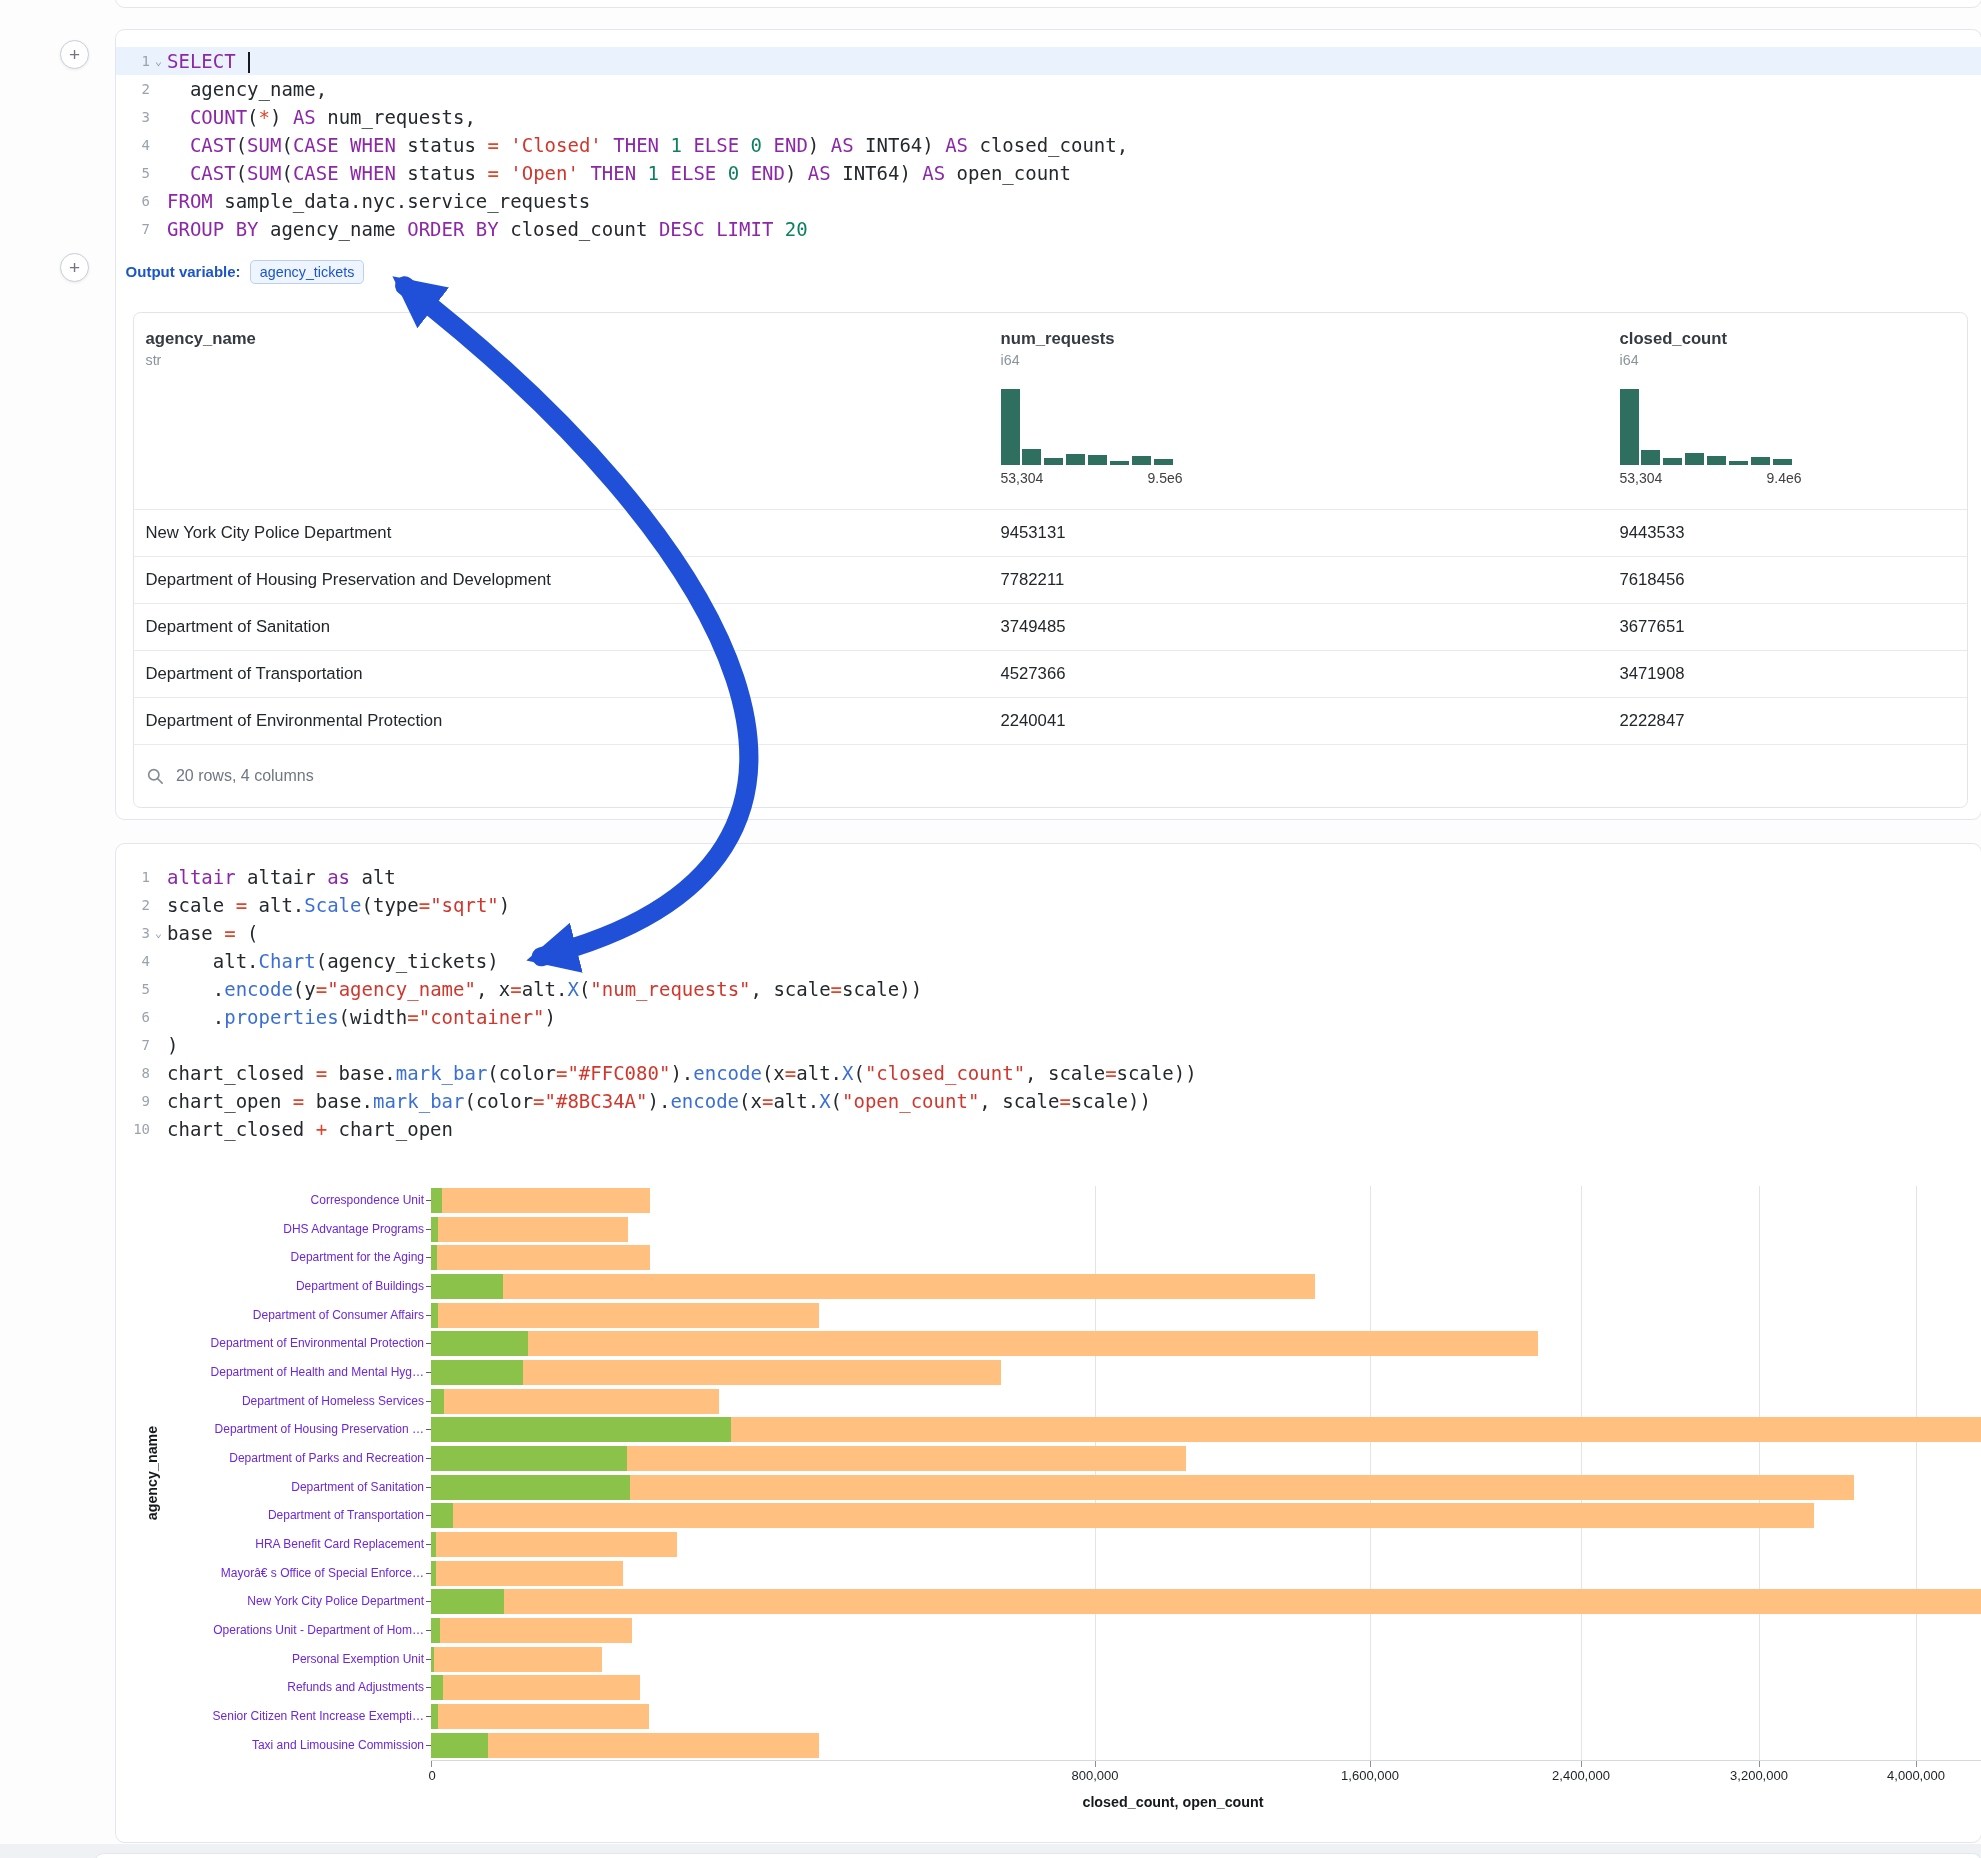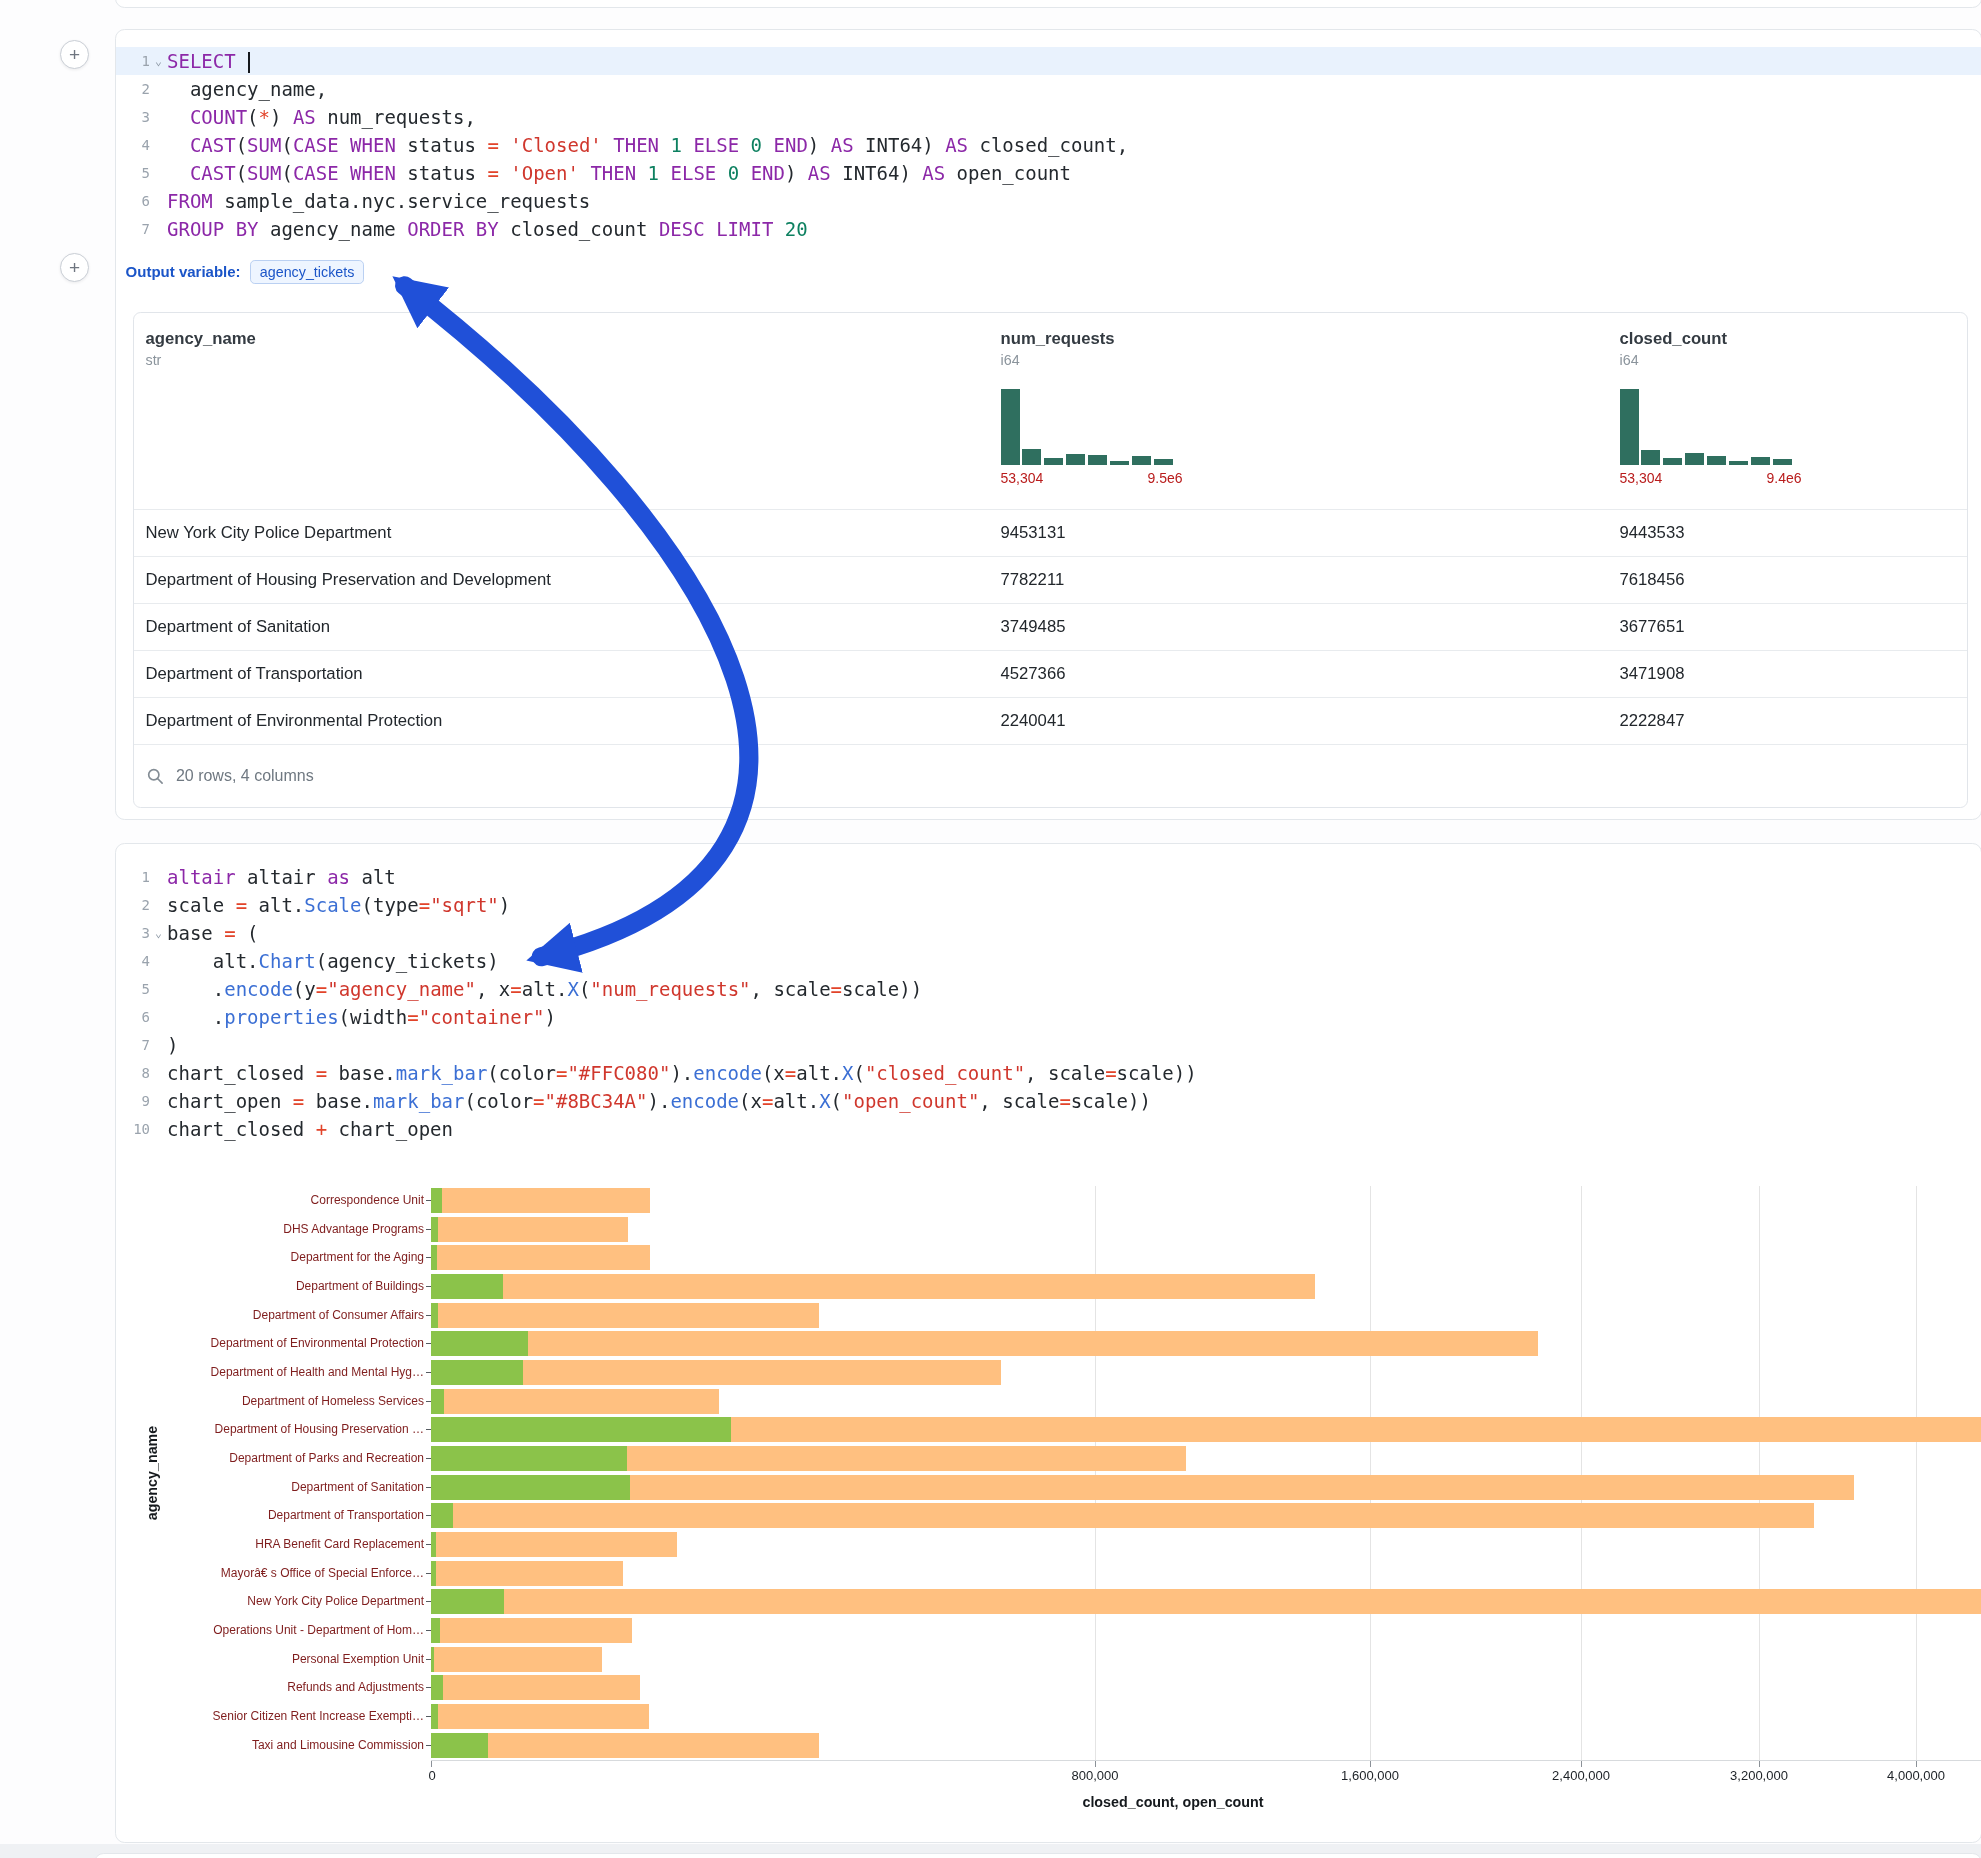--- a/index.html
+++ b/index.html
@@ -47,32 +47,32 @@
 
   
   .table-card{margin:27px 13.4px 0 17px;border:1px solid #e1e5ea;border-radius:7.6px;overflow:hidden;background:#fff}
   .thead{display:grid;grid-template-columns:855px 619px 1fr;height:196px}
   .th{padding:15.3px 0 0 11.5px;cursor:pointer}
   .th-name{font-size:16.7px;font-weight:bold;color:#343b42}
   .th-type{font-size:14.3px;color:#8b949c;margin-top:3.8px}
   .meta-block{margin-top:23px;display:flex;flex-direction:column;gap:6.7px;font-size:14.3px;color:#8b949c}
   .hist{margin-top:21px;width:182px;height:76px;display:flex;align-items:flex-end;gap:2.9px}
   .hist-bar{width:19px;background:#2f6f5f}
-  .hist-minmax{width:182px;display:flex;justify-content:space-between;font-size:14px;color:#b91c1c;margin-top:4.8px}
+  .hist-minmax{width:182px;display:flex;justify-content:space-between;font-size:14px;color:#404040;margin-top:4.8px}
   .trow{display:grid;grid-template-columns:855px 619px 1fr;height:47px;border-top:1px solid #e8ebee;
     align-items:center;font-size:16.7px;color:#22272c}
   .td{padding-left:11.5px;white-space:nowrap;overflow:hidden}
   .tfoot{height:63px;border-top:1px solid #e8ebee;display:flex;align-items:center;padding-left:13.4px;
     gap:11.5px;color:#6f7881;font-size:16px}
 
   
   .chart-wrap{position:absolute;left:0;top:342px;width:1867px;height:658px;overflow:hidden}
   .gridline{position:absolute;top:0;height:574px;width:1px;background:#e4e4e4}
   .ybar-label{position:absolute;left:0;width:308px;height:27px;line-height:27px;text-align:right;
-    font-size:12px;color:#7f1d1d;white-space:nowrap;overflow:hidden}
+    font-size:12px;color:#6d28d9;white-space:nowrap;overflow:hidden}
   .ytick{position:absolute;left:310px;width:5.7px;height:1px;background:#555b61}
   .bar{position:absolute;height:25px}
   .xtick{position:absolute;top:574px;width:1px;height:6.7px;background:#8b9198}
   .xtick-label{position:absolute;top:582px;width:134px;text-align:center;font-size:13px;color:#1c2126}
   .domain{position:absolute;left:315px;top:574px;height:1px;width:1551px;background:#d7dadd}
   .x-title{position:absolute;top:608px;left:315px;width:1484px;text-align:center;font-weight:bold;
     font-size:14.3px;color:#15191d}
   .y-title{position:absolute;left:36px;top:287px;transform:translate(-50%,-50%) rotate(-90deg);
     font-weight:bold;font-size:14.3px;color:#15191d;white-space:nowrap}
 

